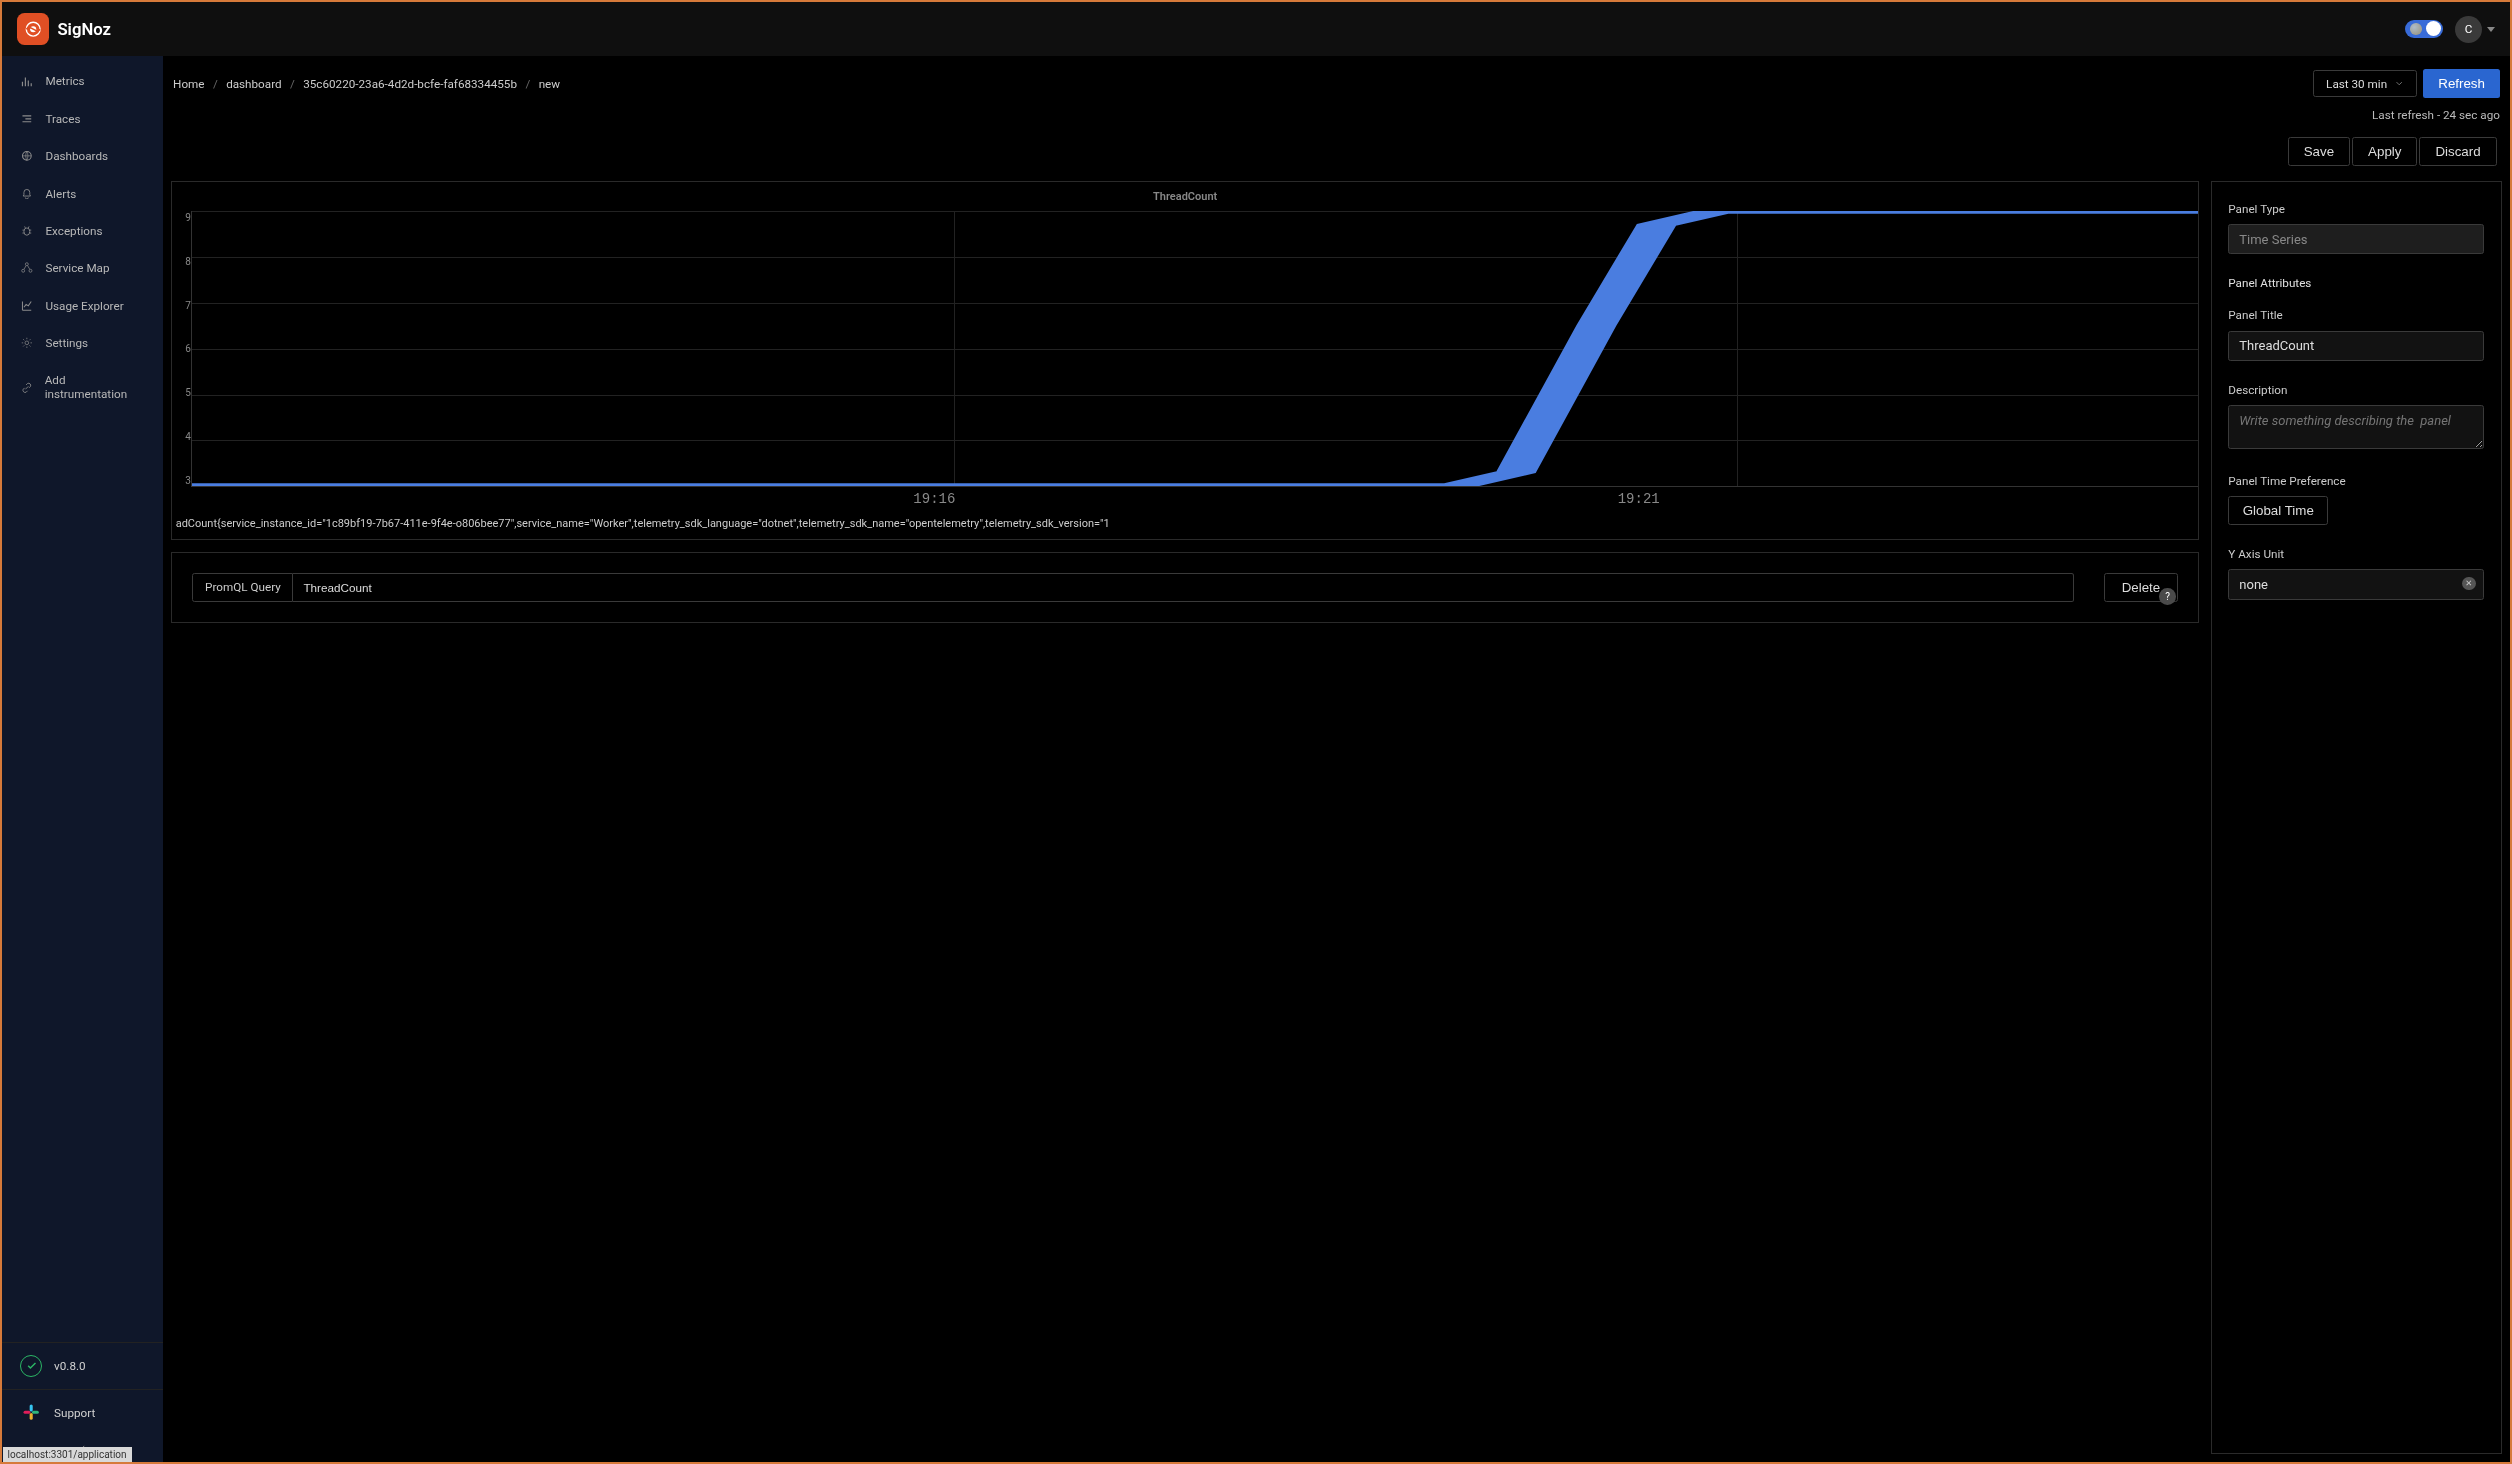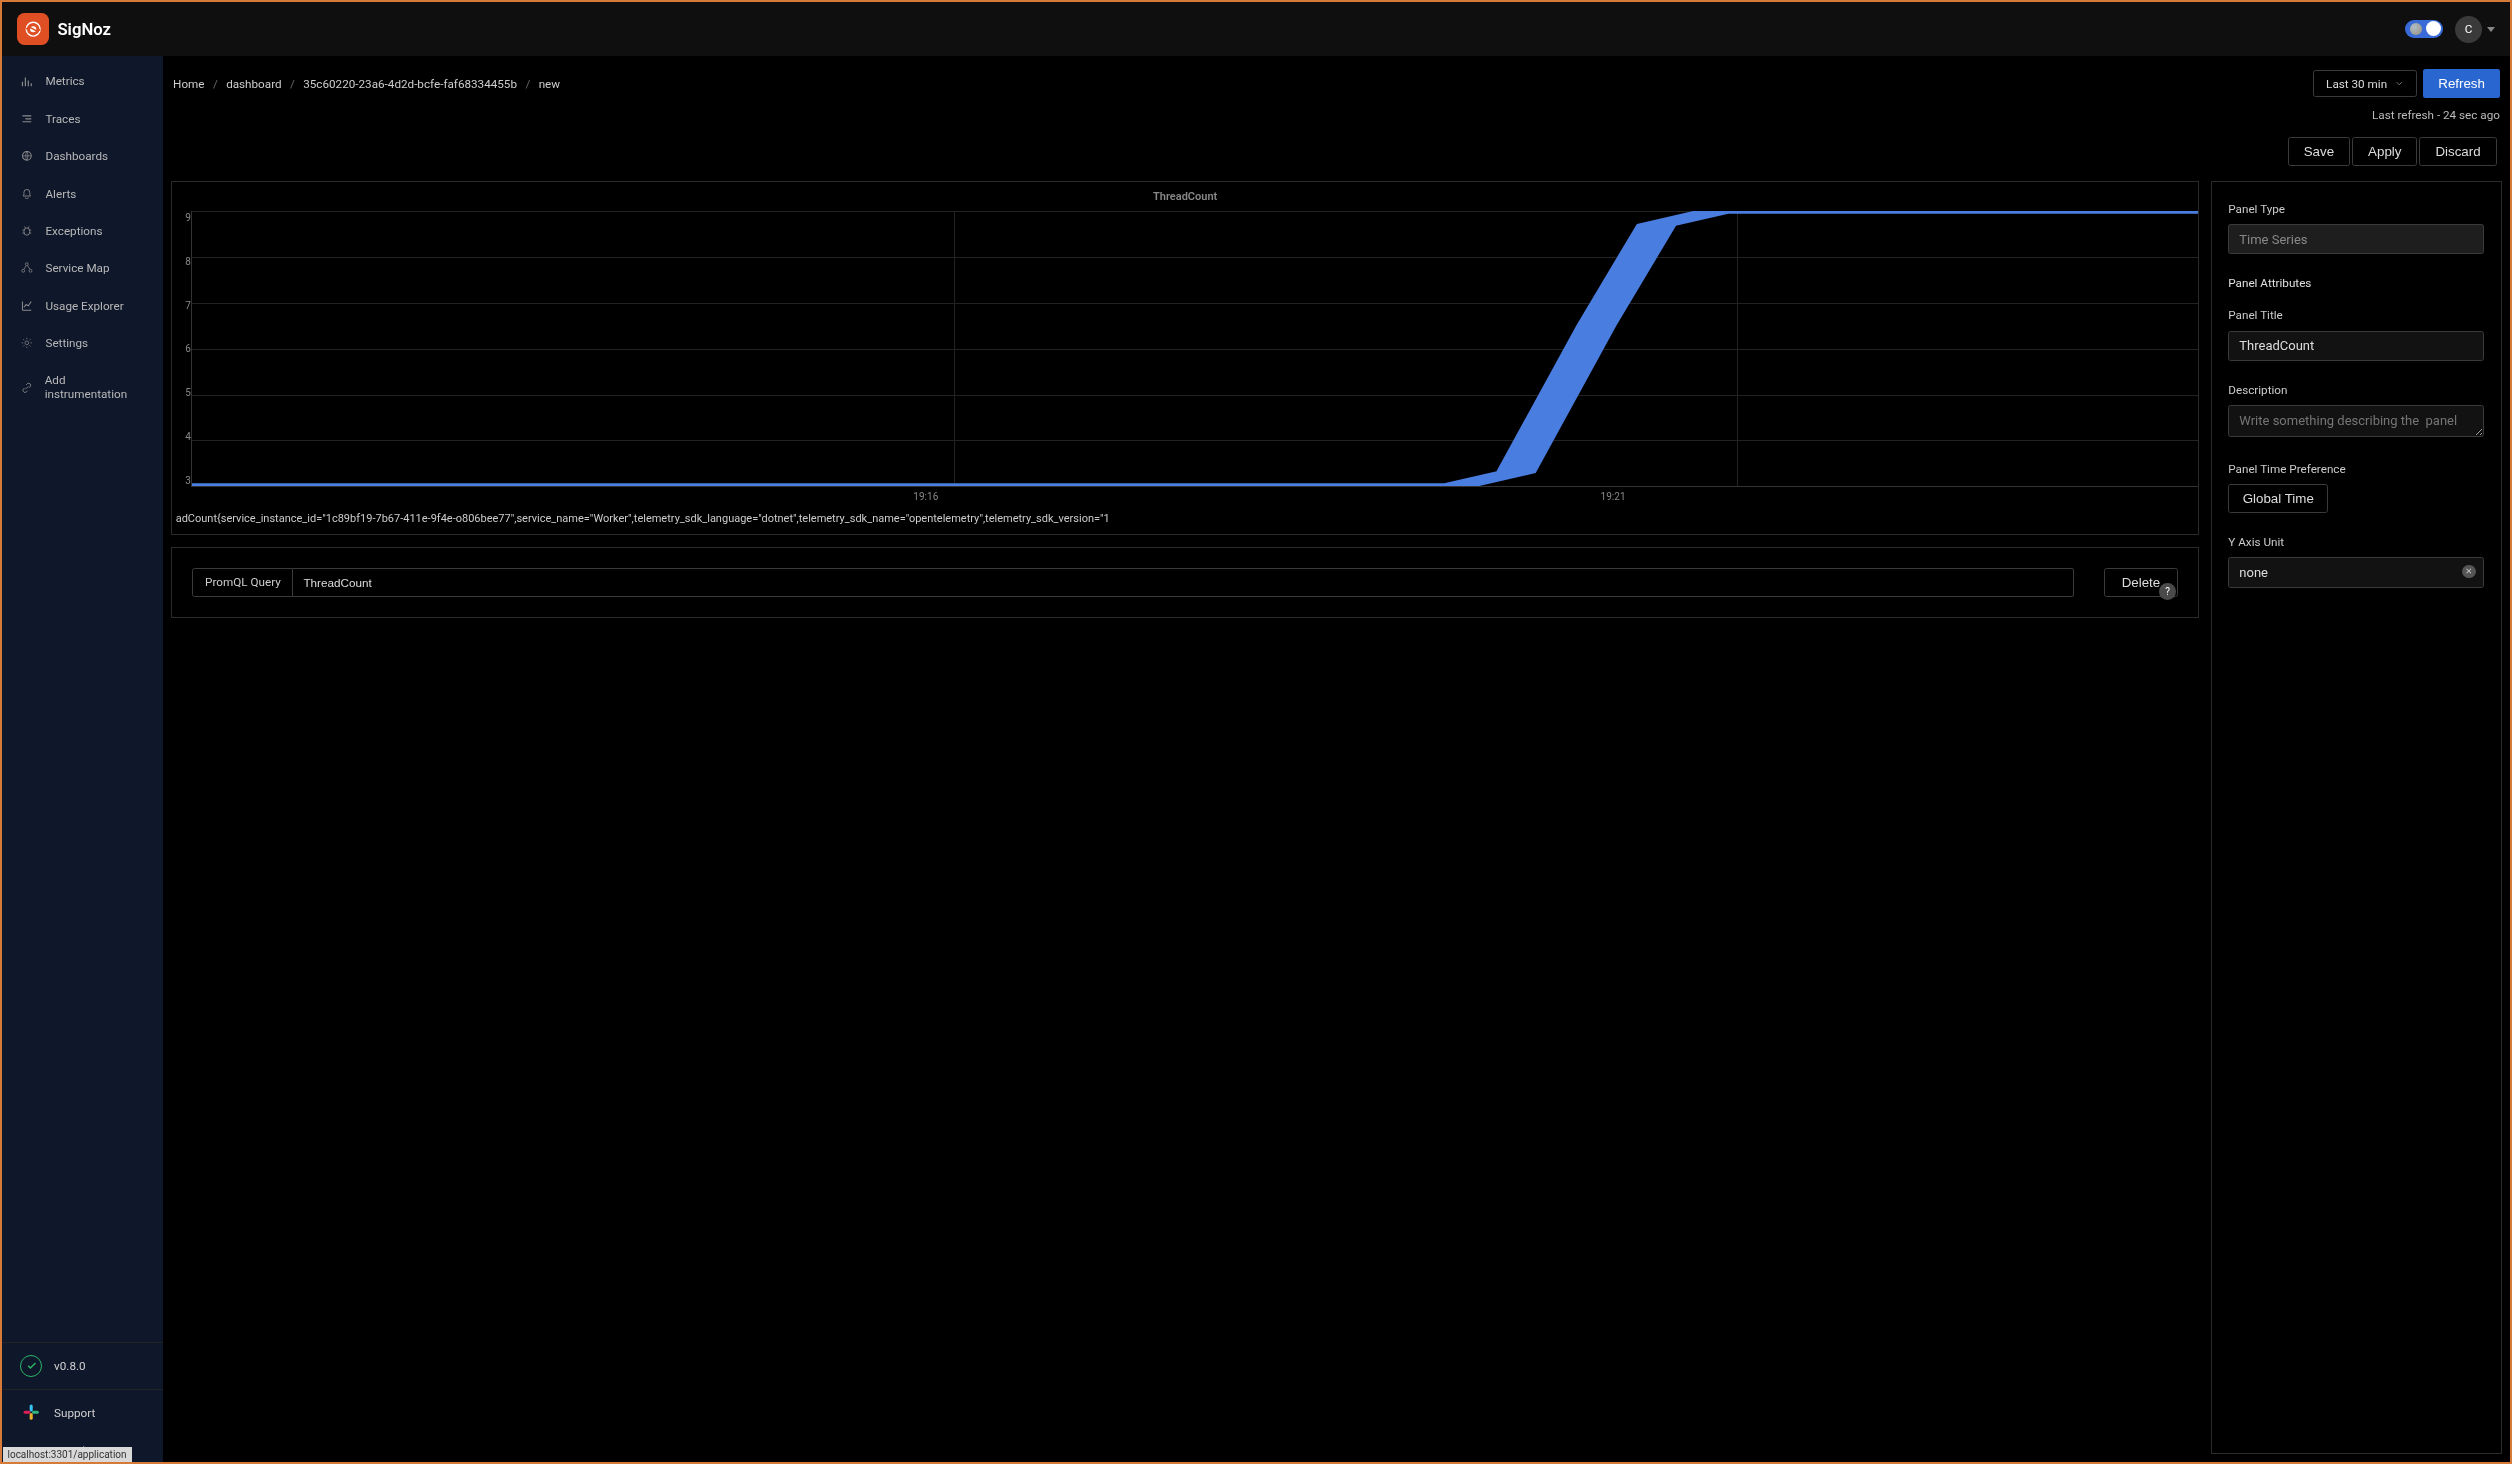--- a/index.html
+++ b/index.html
@@ -148,21 +148,21 @@
   .y-tick { text-align: right; color: #888; font-size: 10px; line-height: 1;}
   .plot {
     flex: 1; border-left: 0.8px solid #333; border-bottom: 0.8px solid #333;
     position: relative; overflow: hidden;
   }
   .gridline { position: absolute; height: 0.8px; width: 100%; background: #222; }
   .gridline-v { position: absolute; width: 0.8px; height: 100%; background: #222; }
   .chart-line { position:absolute; inset:0; width:100%; height:100%; overflow:visible;}
   .chart-line polyline { fill: none; stroke: #4a7de0; stroke-width: 2; }
   .x-axis { display: flex; padding-left: 18.4px; padding-top:3.3px;}
-  .x-tick { color:#888; font-size:10px; }
+  .x-tick { color:#888; font-size:14px;font-family:Liberation Mono, monospace; }
   .legend { padding: 8.4px 3.3px 0 3.3px; color: #ccc; font-size: 11px; line-height: 1.6; overflow:hidden; white-space: normal;}
 
   .query-card {
     border: 0.8px solid #2a2a2a;
     padding: 20px;
     display: flex; flex-direction: column; gap: 18.4px;
     position: relative;
   }
   .field-row { display: flex; align-items: stretch; border-radius: 7px; }
   .field-label {
@@ -191,21 +191,21 @@
   
   .panel-label { color: #ccc; margin-bottom: 8.4px; margin-top: 3.3px;}
   .panel-label.bold { font-weight: 400; color:#e0e0e0;}
   .panel-input {
     width: 100%; border: 0.8px solid #3a3a3a; background: #121212;
     color: #ddd; padding: 6.7px 10px; border-radius: 2.5px;
     margin-bottom: 18.4px;
     font-size:13px; font-family:inherit;
   }
   .panel-input.disabled { background: #1e1e1e; color:#888;}
-  textarea.panel-input { resize: both; height: 32px; }
+  textarea.panel-input { resize: both; height: 44px; font-style: italic; }
   .small-btn {
     border: 0.8px solid #3a3a3a; background: transparent; color: #ddd;
     padding: 5.9px 13.4px; border-radius: 2.5px; cursor: pointer;
     margin-bottom: 18.4px;
   }
   .yaxis-wrap { position: relative; }
   .yaxis-wrap input { padding-right: 27px; }
   .clear-x {
     position: absolute; right: 8.4px; top: 7.5px;
     width: 13.4px; height: 13.4px; border-radius: 50%;

